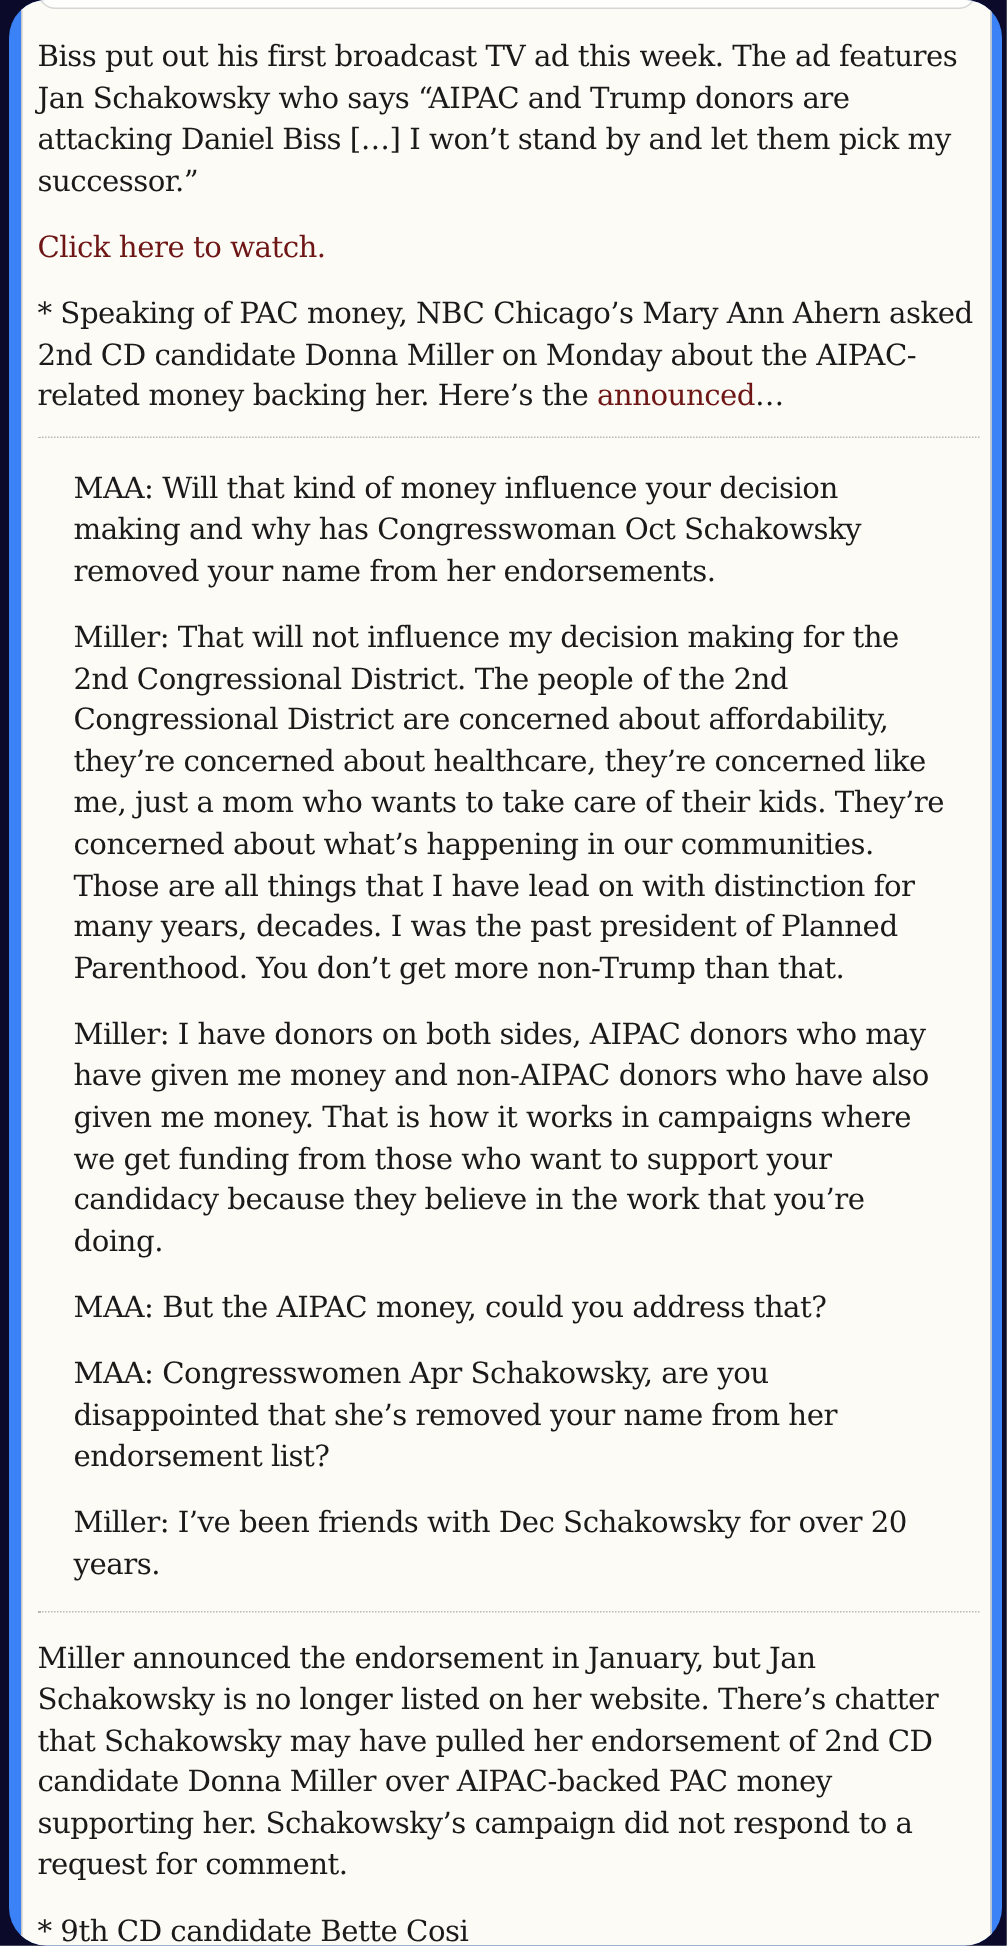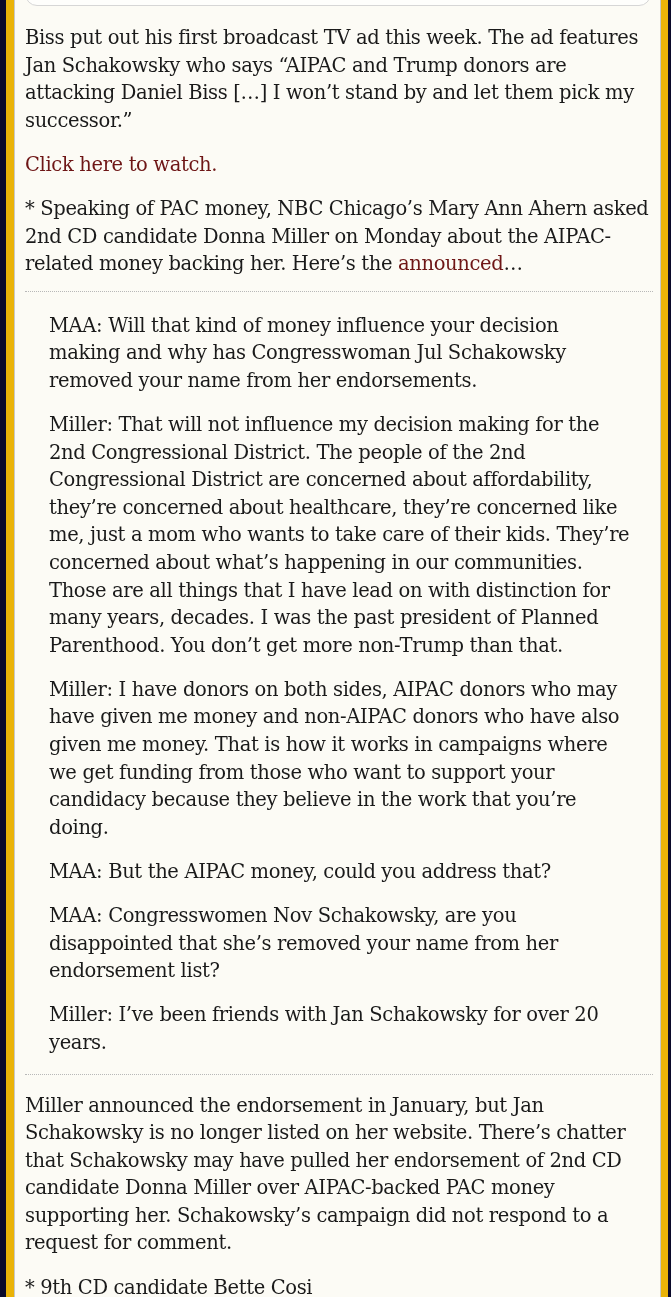--- a/index.html
+++ b/index.html
@@ -9,22 +9,23 @@
       height: 1297px;
       overflow: hidden;
       background: #0b0a2a;
     }
     .page {
       position: absolute;
       left: 6px;
       top: 0;
       width: 662px;
       height: 1297px;
-      background: #eab308;
+      background: #3b82f6;
       overflow: hidden;
+      border-radius: 25px;
     }
     .frame {
       position: absolute;
       left: 8px;
       top: -2px;
       width: 645px;
       height: 1310px;
       border-left: 1px solid #c8c8c8;
       border-right: 1px solid #c8c8c8;
       background: #fcfbf5;
@@ -87,26 +88,26 @@
 
       <p>
         <a class="link" href="#">Click here to watch.</a>
       </p>
 
       <p style="margin-bottom:0"><span>* Speaking of PAC money, NBC Chicago’s Mary Ann Ahern asked 2nd CD candidate Donna Miller on Monday about the AIPAC-related money backing her. Here’s the </span><a class="link" href="#">announced</a><span>…</span></p>
 
       <div class="divider"></div>
 
       <div class="quote">
-        <p>MAA: Will that kind of money influence your decision making and why has Congresswoman Jul Schakowsky removed your name from her endorsements.</p>
+        <p>MAA: Will that kind of money influence your decision making and why has Congresswoman Oct Schakowsky removed your name from her endorsements.</p>
         <p>Miller: That will not influence my decision making for the 2nd Congressional District. The people of the 2nd Congressional District are concerned about affordability, they’re concerned about healthcare, they’re concerned like me, just a mom who wants to take care of their kids. They’re concerned about what’s happening in our communities. Those are all things that I have lead on with distinction for many years, decades. I was the past president of Planned Parenthood. You don’t get more non-Trump than that.</p>
         <p>Miller: I have donors on both sides, AIPAC donors who may have given me money and non-AIPAC donors who have also given me money. That is how it works in campaigns where we get funding from those who want to support your candidacy because they believe in the work that you’re doing.</p>
         <p>MAA: But the AIPAC money, could you address that?</p>
-        <p>MAA: Congresswomen Nov Schakowsky, are you disappointed that she’s removed your name from her endorsement list?</p>
-        <p style="margin-bottom:0">Miller: I’ve been friends with Jan Schakowsky for over 20 years.</p>
+        <p>MAA: Congresswomen Apr Schakowsky, are you disappointed that she’s removed your name from her endorsement list?</p>
+        <p style="margin-bottom:0">Miller: I’ve been friends with Dec Schakowsky for over 20 years.</p>
       </div>
 
       <div class="divider" style="margin-top:17px;margin-bottom:17px"></div>
 
       <p>Miller announced the endorsement in January, but Jan Schakowsky is no longer listed on her website. There’s chatter that Schakowsky may have pulled her endorsement of 2nd CD candidate Donna Miller over AIPAC-backed PAC money supporting her. Schakowsky’s campaign did not respond to a request for comment.</p>
 
       <p class="cut-line">* 9th CD candidate Bette Cosi</p>
     </div>
   </div>
 </div>

